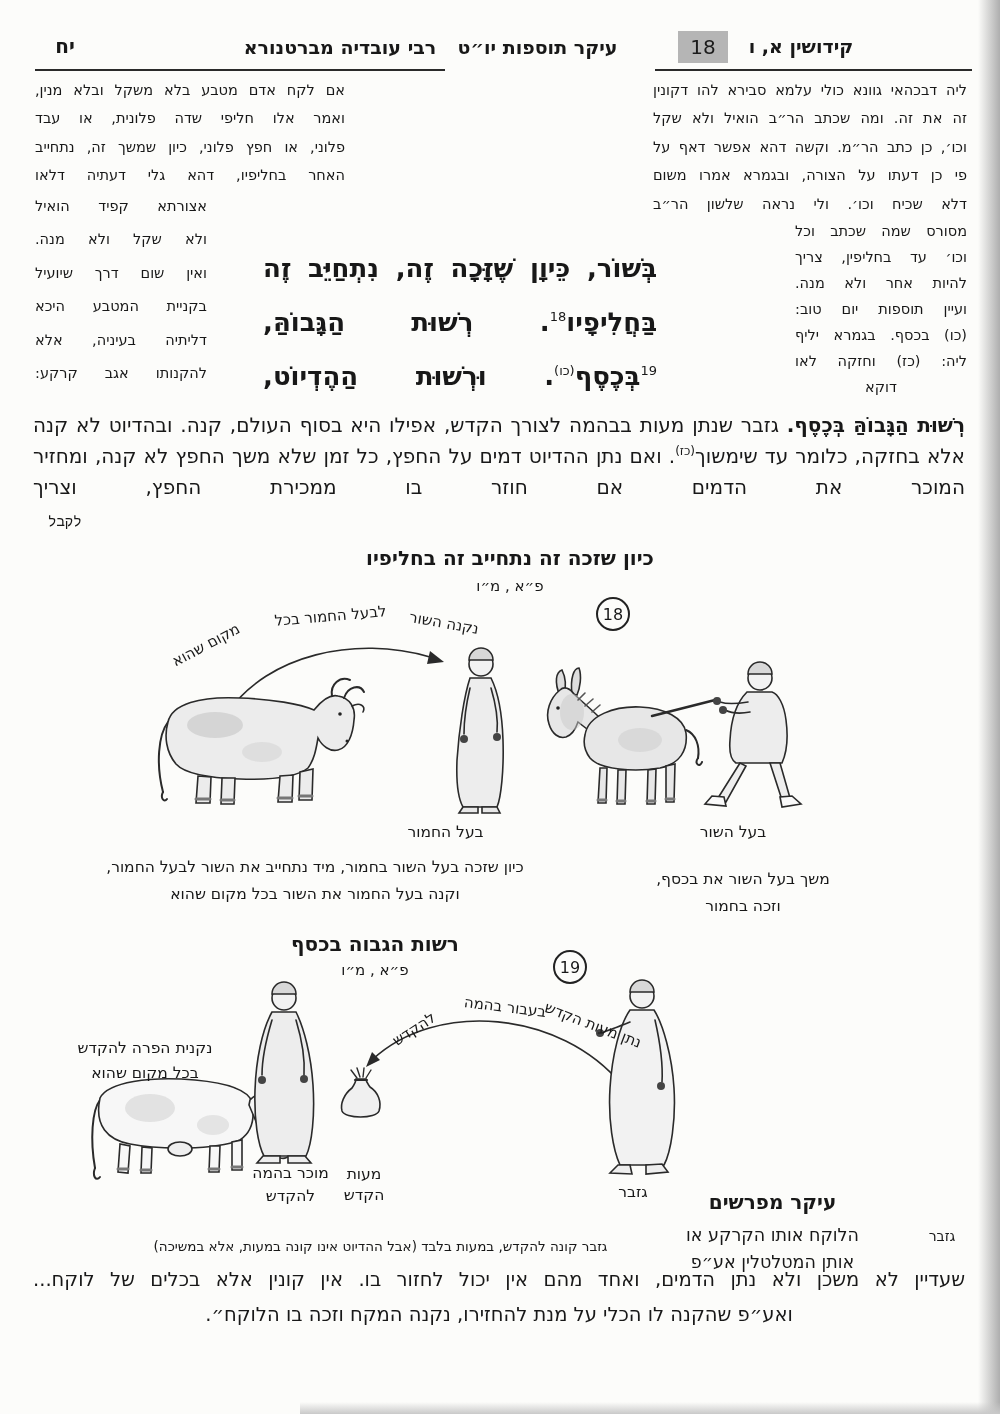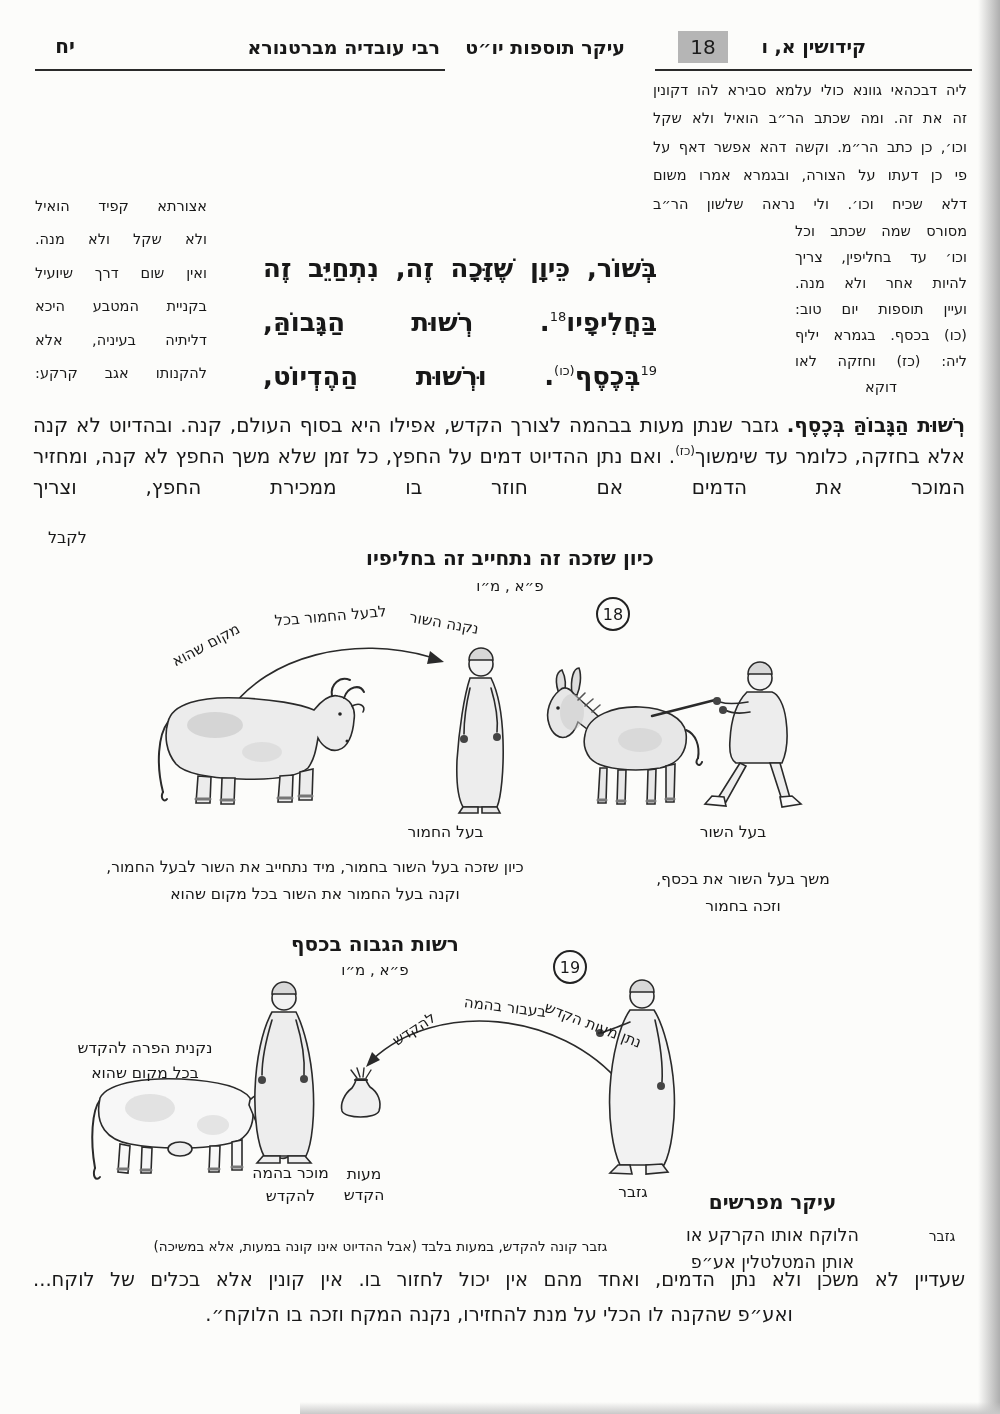--- a/index.html
+++ b/index.html
@@ -1,21 +1,21 @@
 <!DOCTYPE html>
 <html lang="he" dir="rtl"><head>
 <meta charset="utf-8">
 <style>
   html,body{margin:0;padding:0;background:#ffffff;}
   .page{position:relative;width:1000px;height:1414px;background:#fcfcfa;overflow:hidden;
         font-family:"DejaVu Sans",sans-serif;color:#181818;direction:rtl;}
   .abs{position:absolute;}
   .ctr{text-align:center;}
   
-  .hdr{font-size:19px;font-weight:bold;white-space:nowrap;text-align:right;}
+  .hdr{font-size:19px;font-weight:bold;white-space:nowrap;}
   .numbox{width:50px;height:32px;background:#b5b5b5;color:#1c1c1c;font-size:20px;
           display:flex;align-items:center;justify-content:center;font-family:"DejaVu Sans",sans-serif;}
   .rule{height:2px;background:#2a2a2a;}
   
   .ln{font-size:14.5px;line-height:28.4px;height:28.4px;text-align:justify;text-align-last:justify;
       white-space:nowrap;overflow:hidden;}
   .lnt{line-height:26px;height:26px;}
   .lnb{line-height:33.4px;height:33.4px;}
   .lnend{text-align:center;text-align-last:center;}
   
@@ -66,20 +66,26 @@
   <div class="abs" style="left:795px;top:218px;width:172px;">
     <div class="ln lnt">מסורס שמה שכתב וכל</div>
     <div class="ln lnt">וכו׳ עד בחליפין, צריך</div>
     <div class="ln lnt">להיות אחר ולא מנה.</div>
     <div class="ln lnt">ועיין תוספות יום טוב:</div>
     <div class="ln lnt">(כו) בכסף. בגמרא יליף</div>
     <div class="ln lnt">ליה: (כז) וחזקה לאו</div>
     <div class="ln lnt lnend">דוקא</div>
   </div>
 
+  <div class="abs" style="left:35px;top:76px;width:310px;">
+    <div class="ln">אם לקח אדם מטבע בלא משקל ובלא מנין,</div>
+    <div class="ln">ואמר אלו חליפי שדה פלונית, או עבד</div>
+    <div class="ln">פלוני, או חפץ פלוני, כיון שמשך זה, נתחייב</div>
+    <div class="ln">האחר בחליפיו, דהא גלי דעתיה דלאו</div>
+  </div>
   <div class="abs" style="left:35px;top:190px;width:172px;">
     <div class="ln lnb">אצורתא קפיד הואיל</div>
     <div class="ln lnb">ולא שקל ולא מנה.</div>
     <div class="ln lnb">ואין שום דרך שיועיל</div>
     <div class="ln lnb">בקניית המטבע היכא</div>
     <div class="ln lnb">דליתיה בעיניה, אלא</div>
     <div class="ln lnb">להקנותו אגב קרקע:</div>
   </div>
 
   <div class="abs" style="left:263px;top:236px;width:394px;">
@@ -99,21 +105,21 @@
     <div class="mline">
       <span><sup>19</sup><span>בְּכֶסֶף</span><sup>(כו)</sup><span>.</span></span>
       <span>וּרְשׁוּת</span>
       <span>הַהֶדְיוֹט,</span>
     </div>
   </div>
 
   <div class="abs para" style="left:33px;top:410px;width:932px;">
     <span class="lead">רְשׁוּת הַגָּבוֹהַּ בְּכֶסֶף.</span><span> גזבר שנתן מעות בבהמה לצורך הקדש, אפילו היא בסוף העולם, קנה. ובהדיוט לא קנה אלא בחזקה, כלומר עד שימשוך</span><sup>(כז)</sup><span>. ואם נתן ההדיוט דמים על החפץ, כל זמן שלא משך החפץ לא קנה, ומחזיר המוכר את הדמים אם חוזר בו ממכירת החפץ, וצריך</span>
   </div>
-  <div class="abs" style="left:48px;top:528px;font-size:16px;">לקבל</div>
+  <div class="abs" style="left:48px;top:514px;font-size:14px;font-family:Liberation Mono, monospace;">לקבל</div>
 
   <div class="abs figtitle ctr" style="left:285px;top:546px;width:450px;">כיון שזכה זה נתחייב זה בחליפיו</div>
   <div class="abs figsub ctr" style="left:285px;top:577px;width:450px;">פ״א , מ״ו</div>
   <div class="abs circle" style="left:596px;top:597px;">18</div>
 
   <svg class="abs" style="left:0;top:600px;" width="1000" height="335" viewBox="0 0 1000 335">
     <g stroke="#2a2a2a" stroke-width="1.6" fill="none" stroke-linecap="round">
 
       <g>
         <path d="M228,112 C268,55 355,35 430,57"></path>

